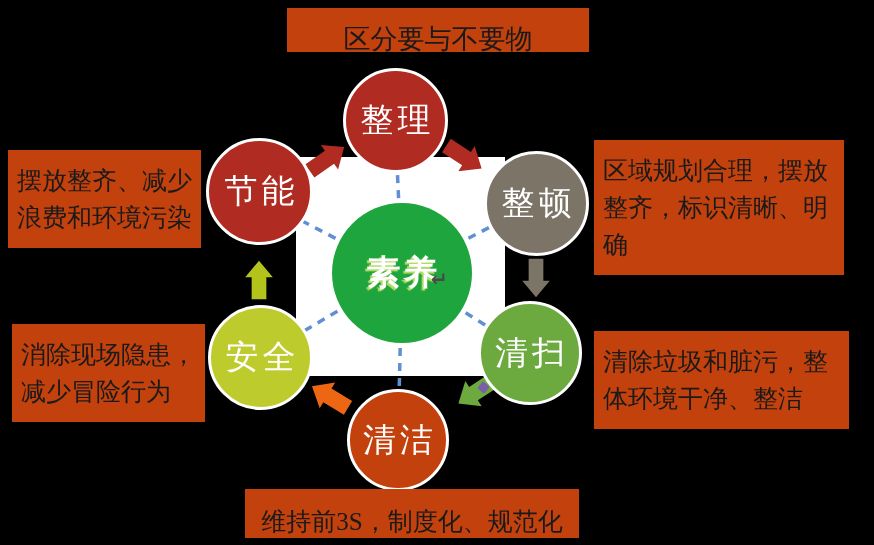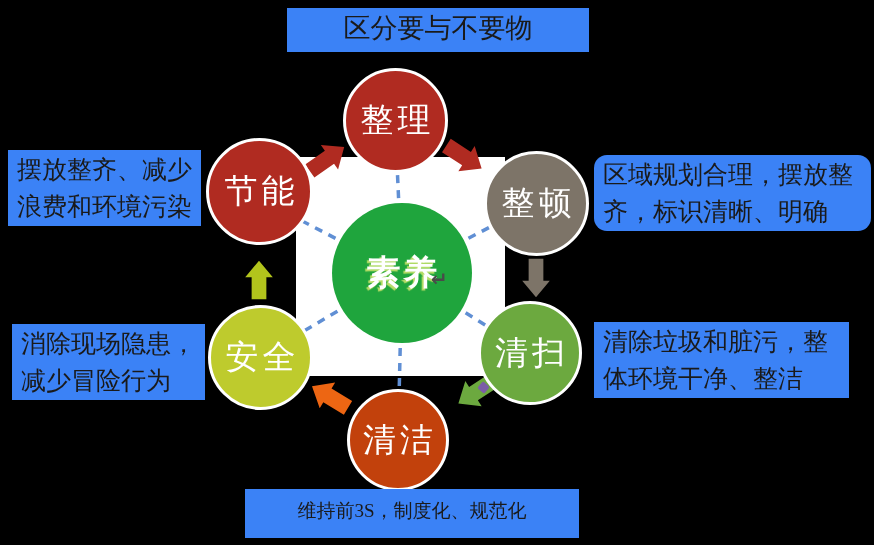--- a/index.html
+++ b/index.html
@@ -26,28 +26,28 @@
   }
   #center-label{
     color:#fff;font-size:34px;font-weight:bold;letter-spacing:3px;text-indent:3px;
     text-shadow:-2px 2px 1px rgba(210,230,110,0.85);white-space:nowrap;font-family:Liberation Mono, monospace;
   }
   #return-mark{
     position:absolute;left:99px;top:64px;color:#4a4a4a;font-size:20px;
     font-family:"DejaVu Sans",sans-serif;font-weight:bold;
   }
   .note{
-    position:absolute;background:#3b82f6;color:#1a1a1a;
-    font-size:25px;line-height:37px;padding:1px 9px;box-sizing:border-box;
+    position:absolute;background:#c2410c;color:#1a1a1a;
+    font-size:25px;line-height:37px;padding:12px 9px;box-sizing:border-box;
   }
   .note-center{text-align:center;}
   #note-top{left:287px;top:8px;width:302px;height:44px;font-size:27px;line-height:38px;}
-  #note-right-top{left:594px;top:155px;width:277px;border-radius:13px;}
-  #note-right-bottom{left:594px;top:322px;width:255px;}
-  #note-bottom{left:245px;top:489px;width:334px;height:49px;font-size:19px;line-height:42px;white-space:nowrap;}
+  #note-right-top{left:594px;top:140px;width:250px;}
+  #note-right-bottom{left:594px;top:331px;width:255px;}
+  #note-bottom{left:245px;top:489px;width:334px;height:49px;font-size:25px;line-height:42px;white-space:nowrap;}
   #note-left-bottom{left:12px;top:324px;width:193px;}
   #note-left-top{left:8px;top:150px;width:193px;}
   #purple-speck{
     position:absolute;left:479px;top:383px;width:9px;height:9px;background:#7B5EA7;
     transform:rotate(40deg);border-radius:2px;
   }
 </style>
 </head>
 <body>
 

